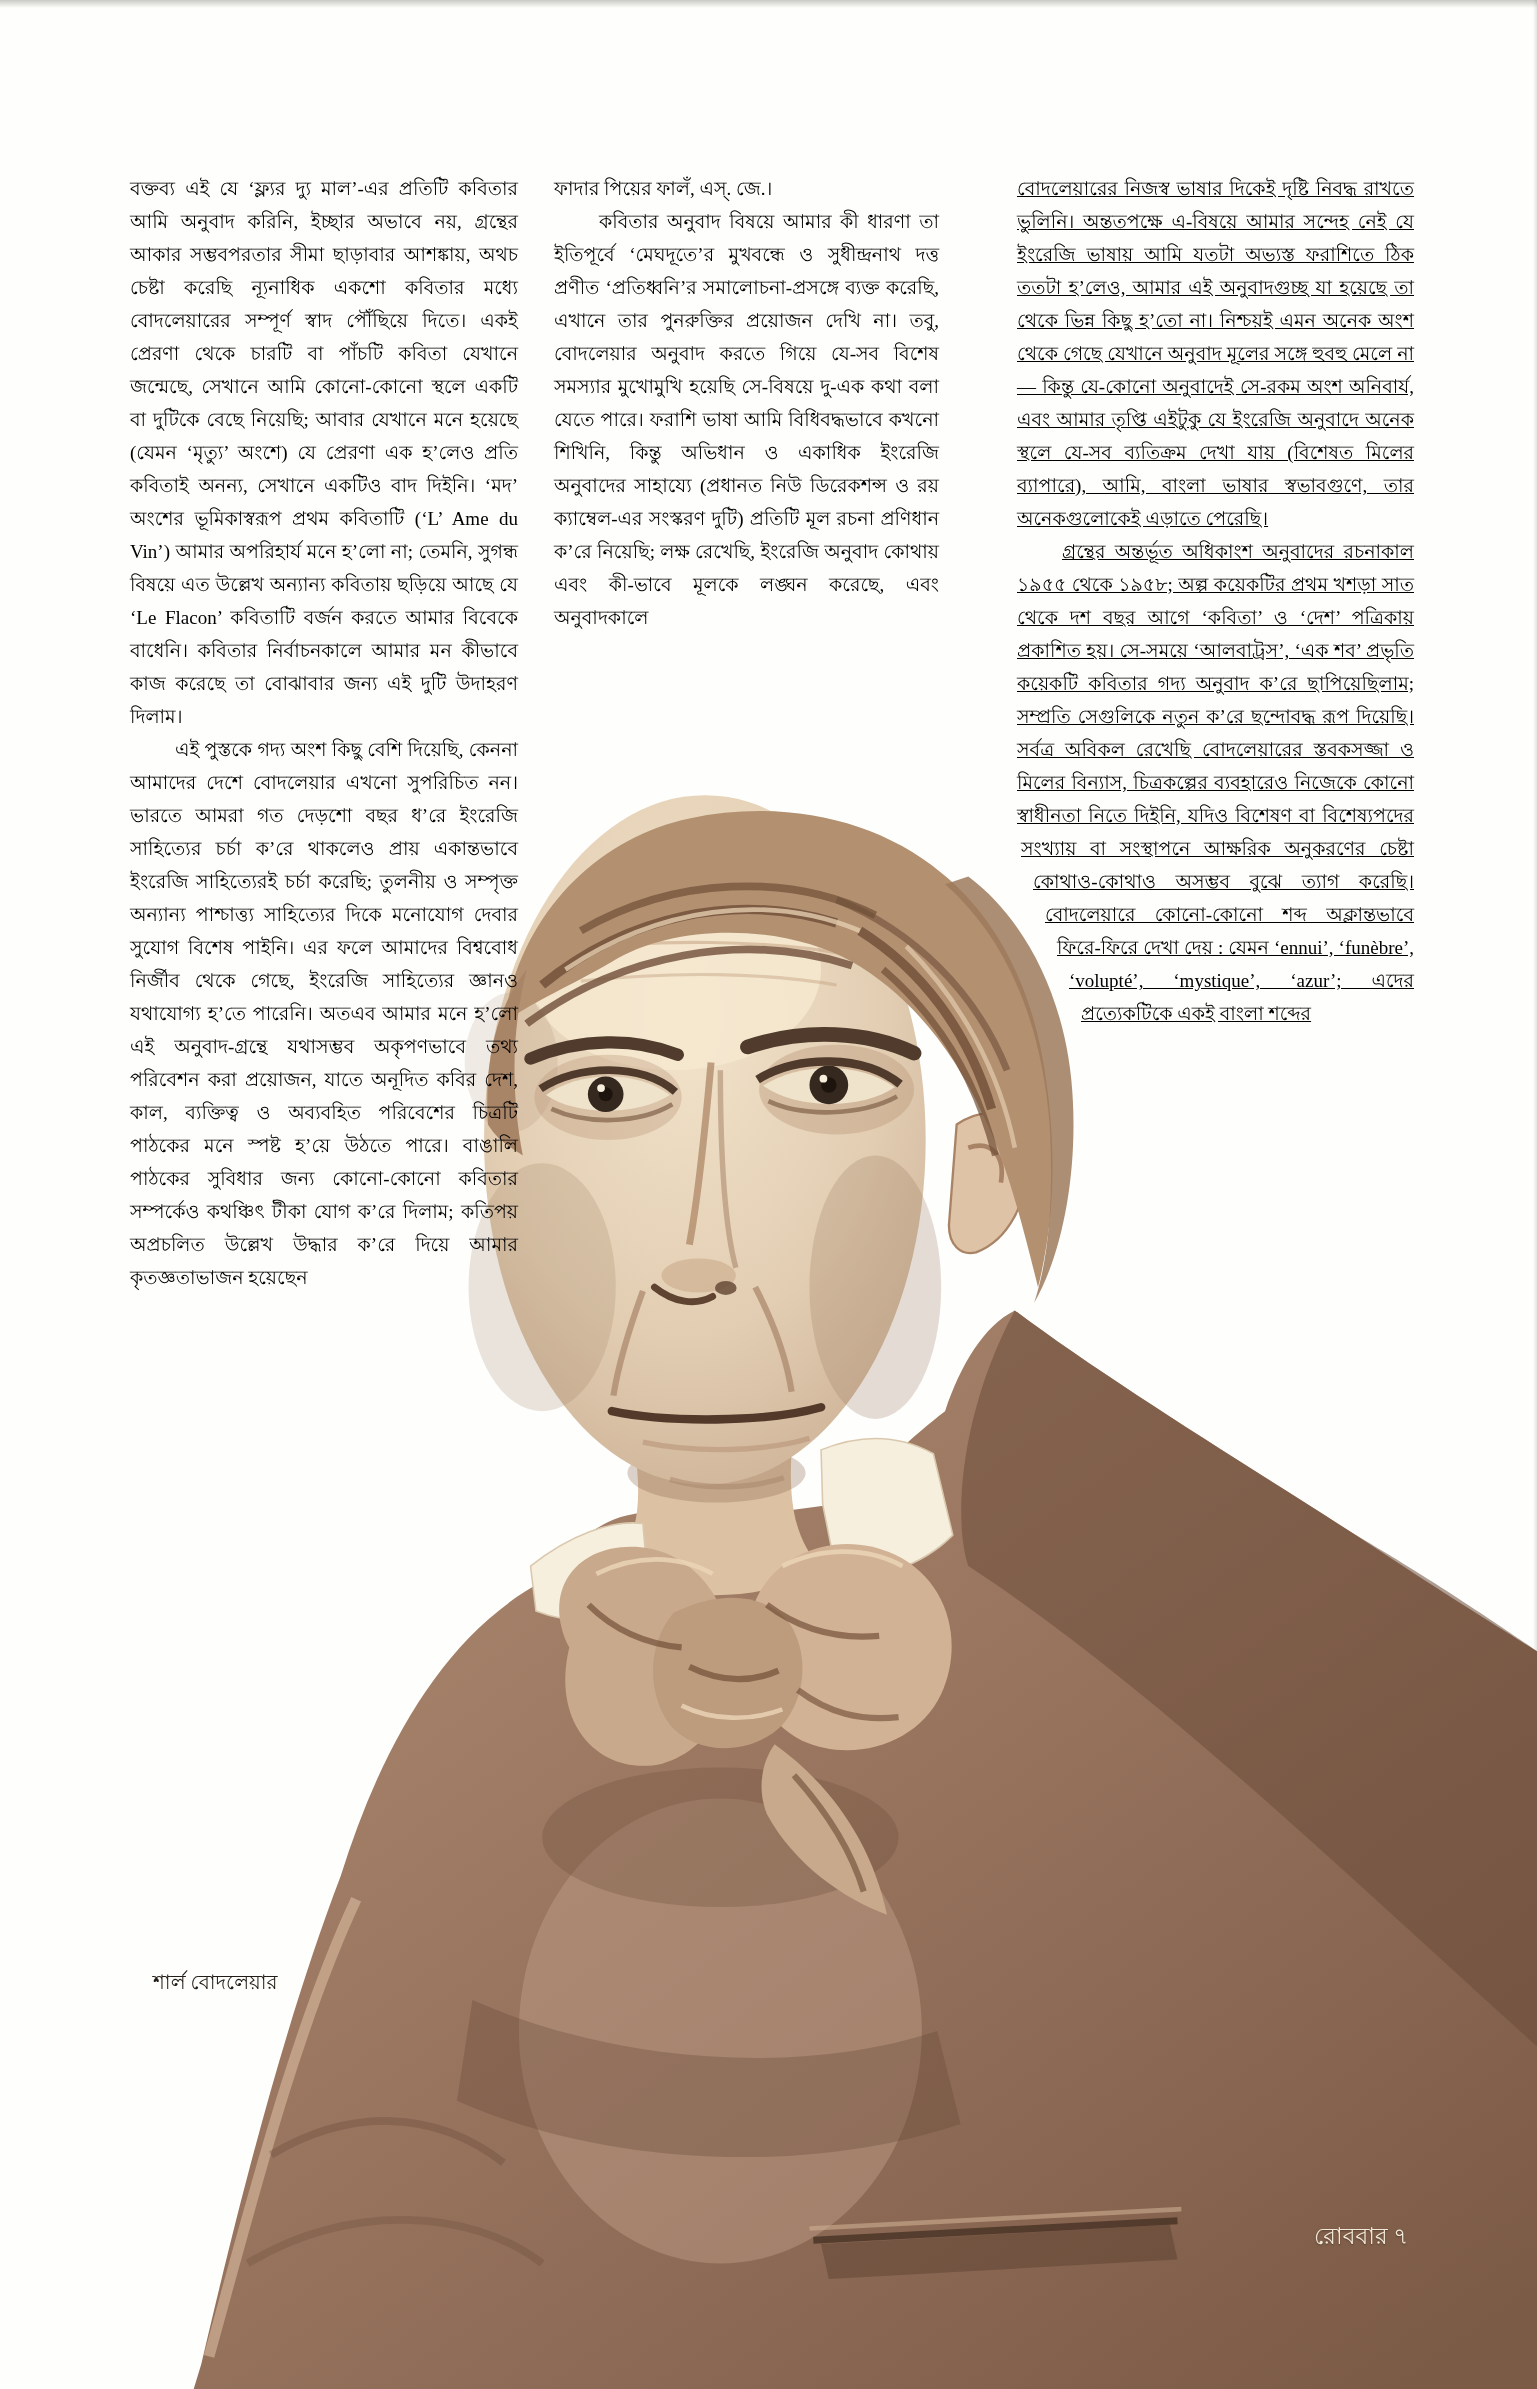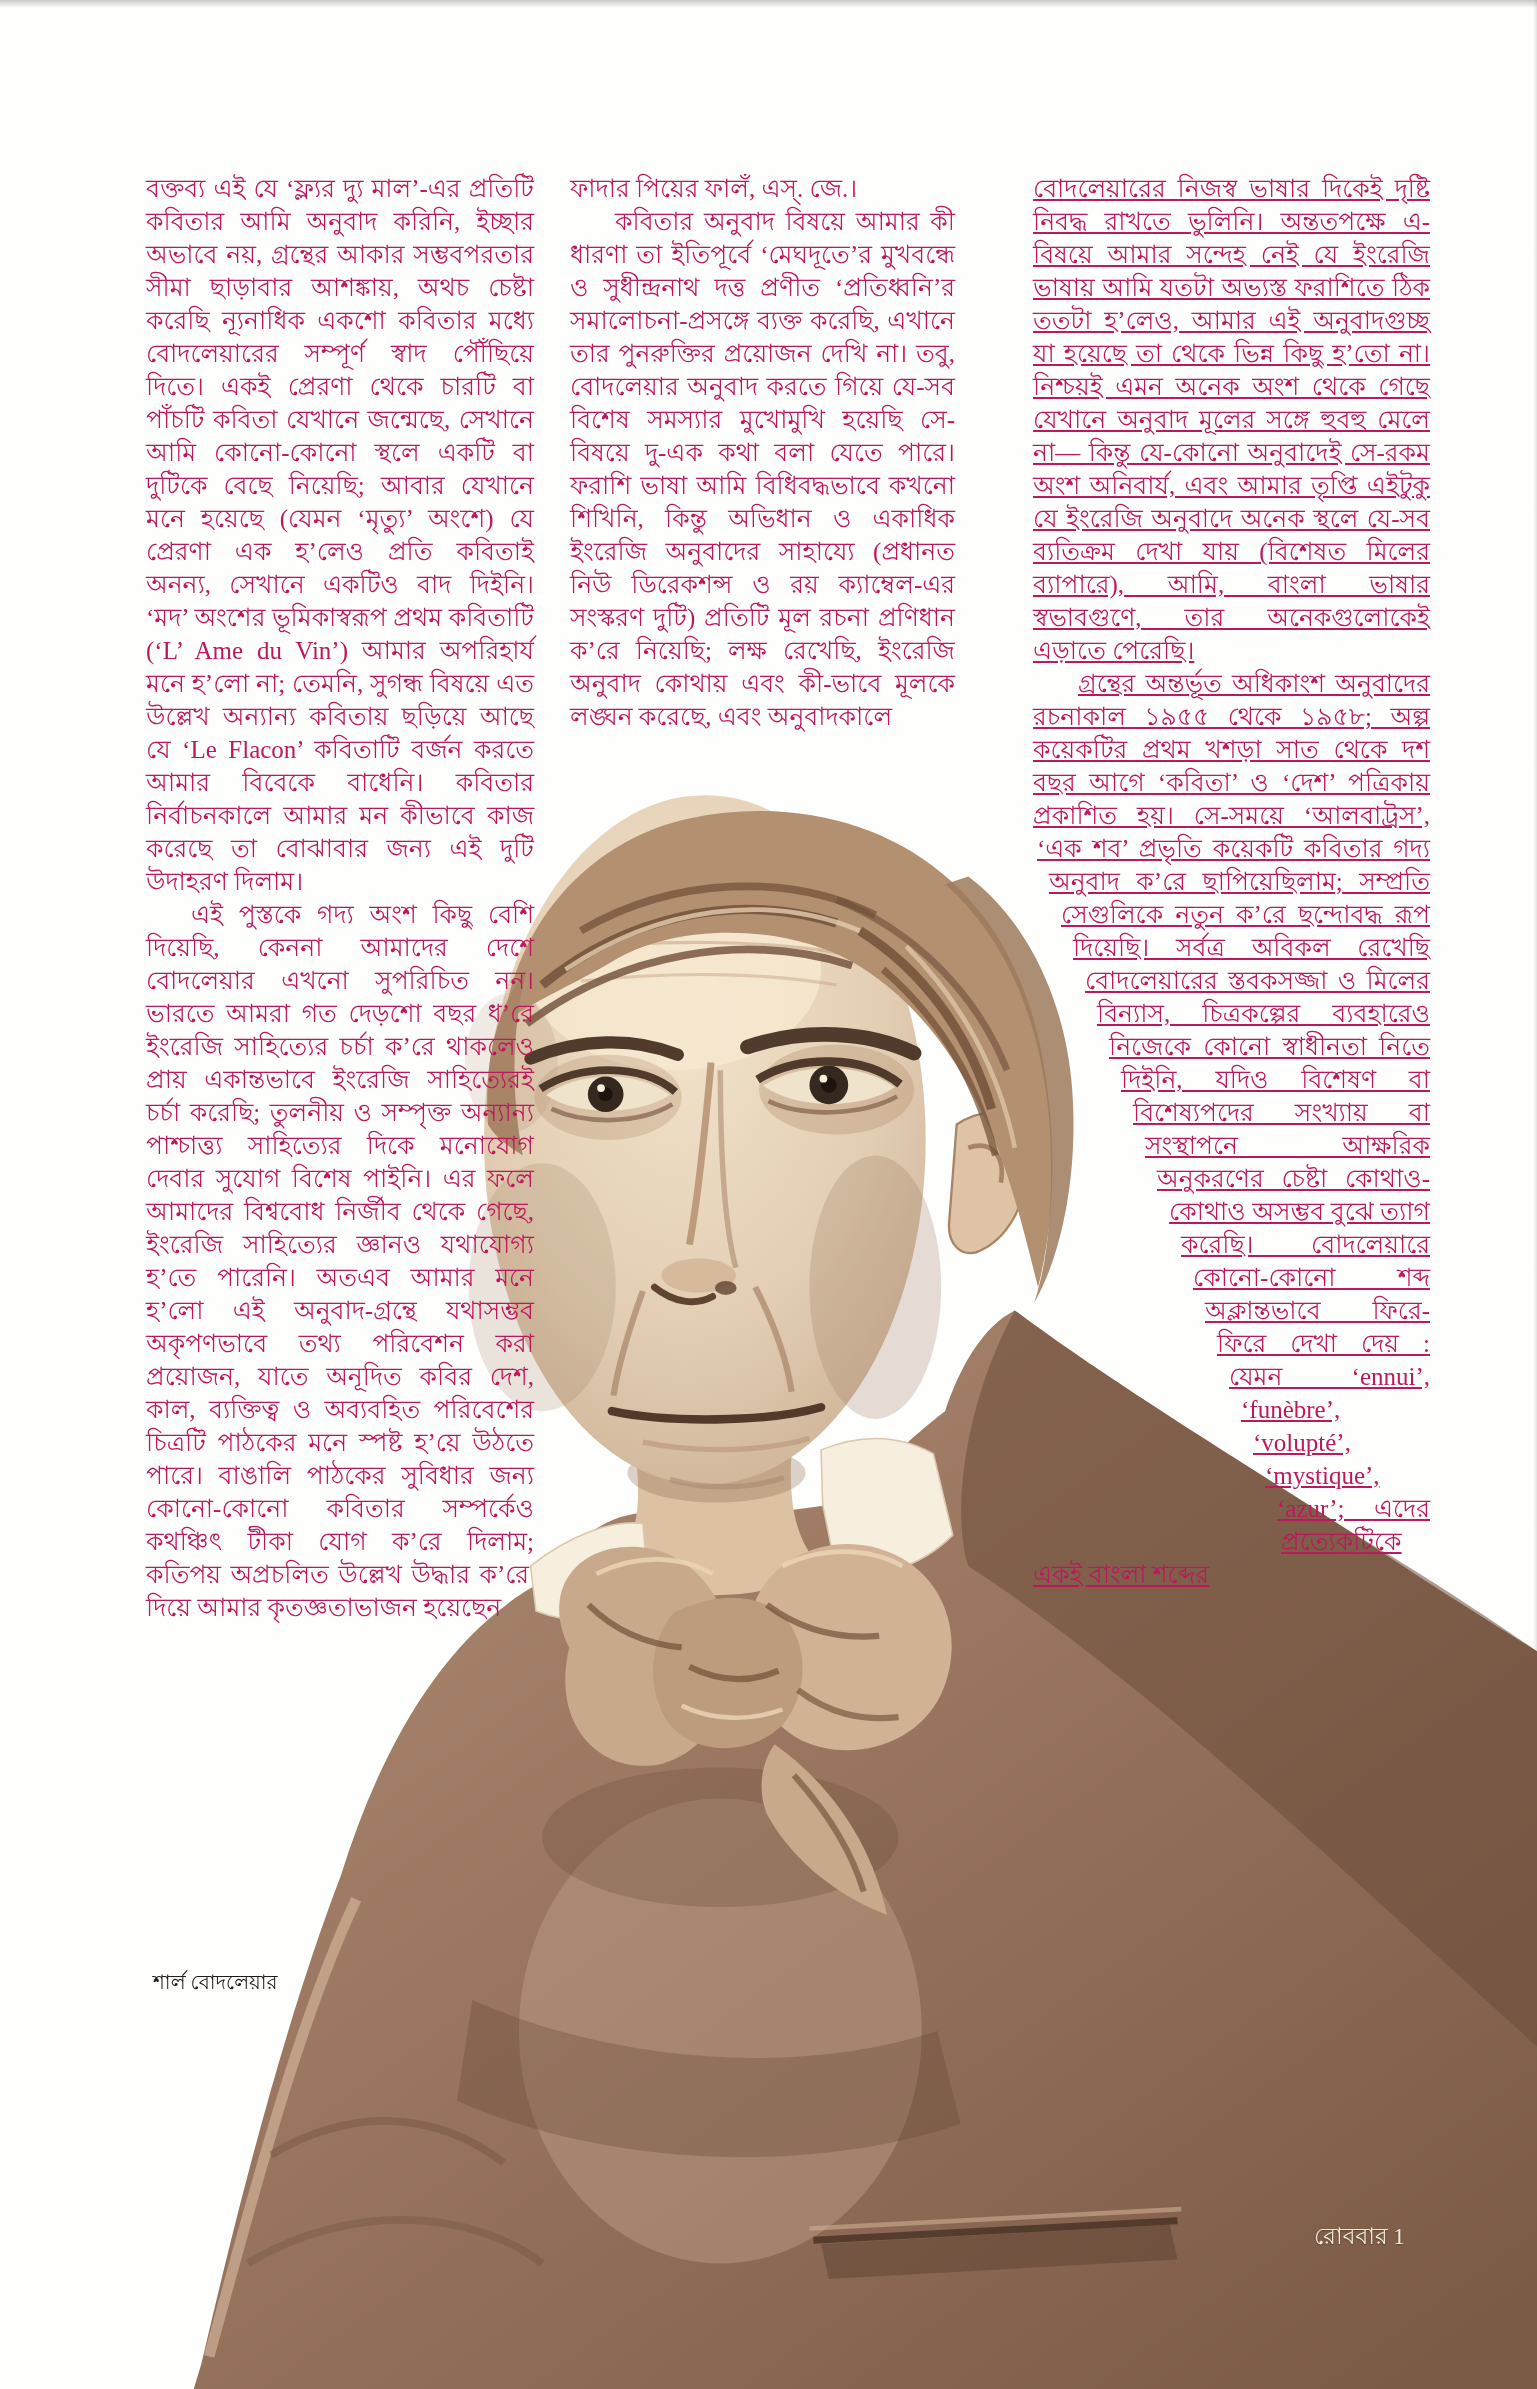--- a/index.html
+++ b/index.html
@@ -6,22 +6,22 @@
   body{
     width:1538px;height:2389px;position:relative;overflow:hidden;
     background:#fefefc;
     font-family:"Liberation Serif","DejaVu Sans",serif;
   }
   .scan-edge-top{position:absolute;top:0;left:0;width:1538px;height:7.8px;
     background:linear-gradient(#c9c9c5,#fefefc);}
   .scan-edge-right{position:absolute;top:0;right:0;width:4.7px;height:2389px;
     background:linear-gradient(90deg,rgba(0,0,0,0),rgba(120,120,115,.25));}
 
-  .col{position:absolute;text-align:justify;color:#be185d;
-       font-size:25px;line-height:33px;letter-spacing:0;margin-left:16px;}
+  .col{position:absolute;text-align:justify;color:#000000;
+       font-size:19px;line-height:33px;letter-spacing:0;}
   .col p{margin:0;padding:0;}
   .col p.indent{text-indent:45px;}
 
   #col1{left:130px;top:172px;width:388px;height:1643px;}
   #col2{left:554px;top:172px;width:385px;height:853px;}
   #col3{left:1017px;top:172px;width:397px;height:1364px;text-decoration:underline;}
 
   
   .wrap-r{float:right;width:186px;height:1643px;
     shape-outside:polygon(100% 86%,100% 100%,0% 100%);}
@@ -196,14 +196,14 @@
   <p class="indent">কবিতার অনুবাদ বিষয়ে আমার কী ধারণা তা ইতিপূর্বে ‘মেঘদূতে’র মুখবন্ধে ও সুধীন্দ্রনাথ দত্ত প্রণীত ‘প্রতিধ্বনি’র সমালোচনা-প্রসঙ্গে ব্যক্ত করেছি, এখানে তার পুনরুক্তির প্রয়োজন দেখি না। তবু, বোদলেয়ার অনুবাদ করতে গিয়ে যে-সব বিশেষ সমস্যার মুখোমুখি হয়েছি সে-বিষয়ে দু-এক কথা বলা যেতে পারে। ফরাশি ভাষা আমি বিধিবদ্ধভাবে কখনো শিখিনি, কিন্তু অভিধান ও একাধিক ইংরেজি অনুবাদের সাহায্যে (প্রধানত নিউ ডিরেকশন্স ও রয় ক্যাম্বেল-এর সংস্করণ দুটি) প্রতিটি মূল রচনা প্রণিধান ক’রে নিয়েছি; লক্ষ রেখেছি, ইংরেজি অনুবাদ কোথায় এবং কী-ভাবে মূলকে লঙ্ঘন করেছে, এবং অনুবাদকালে</p>
 </div>
 
 <div class="col" id="col3">
   <div class="wrap-l"></div>
   <p>বোদলেয়ারের নিজস্ব ভাষার দিকেই দৃষ্টি নিবদ্ধ রাখতে ভুলিনি। অন্ততপক্ষে এ-বিষয়ে আমার সন্দেহ নেই যে ইংরেজি ভাষায় আমি যতটা অভ্যস্ত ফরাশিতে ঠিক ততটা হ’লেও, আমার এই অনুবাদগুচ্ছ যা হয়েছে তা থেকে ভিন্ন কিছু হ’তো না। নিশ্চয়ই এমন অনেক অংশ থেকে গেছে যেখানে অনুবাদ মূলের সঙ্গে হুবহু মেলে না— কিন্তু যে-কোনো অনুবাদেই সে-রকম অংশ অনিবার্য, এবং আমার তৃপ্তি এইটুকু যে ইংরেজি অনুবাদে অনেক স্থলে যে-সব ব্যতিক্রম দেখা যায় (বিশেষত মিলের ব্যাপারে), আমি, বাংলা ভাষার স্বভাবগুণে, তার অনেকগুলোকেই এড়াতে পেরেছি।</p>
   <p class="indent">গ্রন্থের অন্তর্ভূত অধিকাংশ অনুবাদের রচনাকাল ১৯৫৫ থেকে ১৯৫৮; অল্প কয়েকটির প্রথম খশড়া সাত থেকে দশ বছর আগে ‘কবিতা’ ও ‘দেশ’ পত্রিকায় প্রকাশিত হয়। সে-সময়ে ‘আলবাট্রস’, ‘এক শব’ প্রভৃতি কয়েকটি কবিতার গদ্য অনুবাদ ক’রে ছাপিয়েছিলাম; সম্প্রতি সেগুলিকে নতুন ক’রে ছন্দোবদ্ধ রূপ দিয়েছি। সর্বত্র অবিকল রেখেছি বোদলেয়ারের স্তবকসজ্জা ও মিলের বিন্যাস, চিত্রকল্পের ব্যবহারেও নিজেকে কোনো স্বাধীনতা নিতে দিইনি, যদিও বিশেষণ বা বিশেষ্যপদের সংখ্যায় বা সংস্থাপনে আক্ষরিক অনুকরণের চেষ্টা কোথাও-কোথাও অসম্ভব বুঝে ত্যাগ করেছি। বোদলেয়ারে কোনো-কোনো শব্দ অক্লান্তভাবে ফিরে-ফিরে দেখা দেয় : যেমন ‘ennui’, ‘funèbre’, ‘volupté’, ‘mystique’, ‘azur’; এদের প্রত্যেকটিকে একই বাংলা শব্দের</p>
 </div>
 
 <div id="caption">শার্ল বোদলেয়ার</div>
-<div id="footer">রোববার 1</div>
+<div id="footer">রোববার ৭</div>
 
 
 </body></html>

